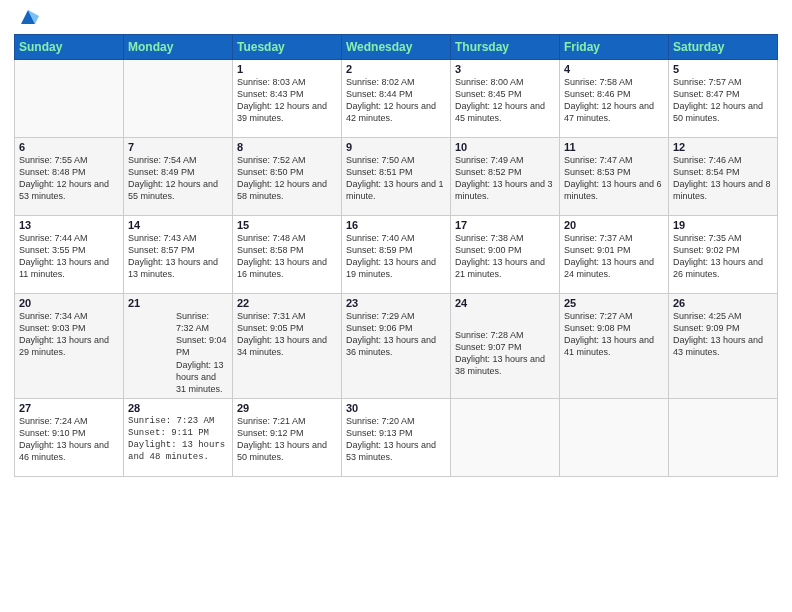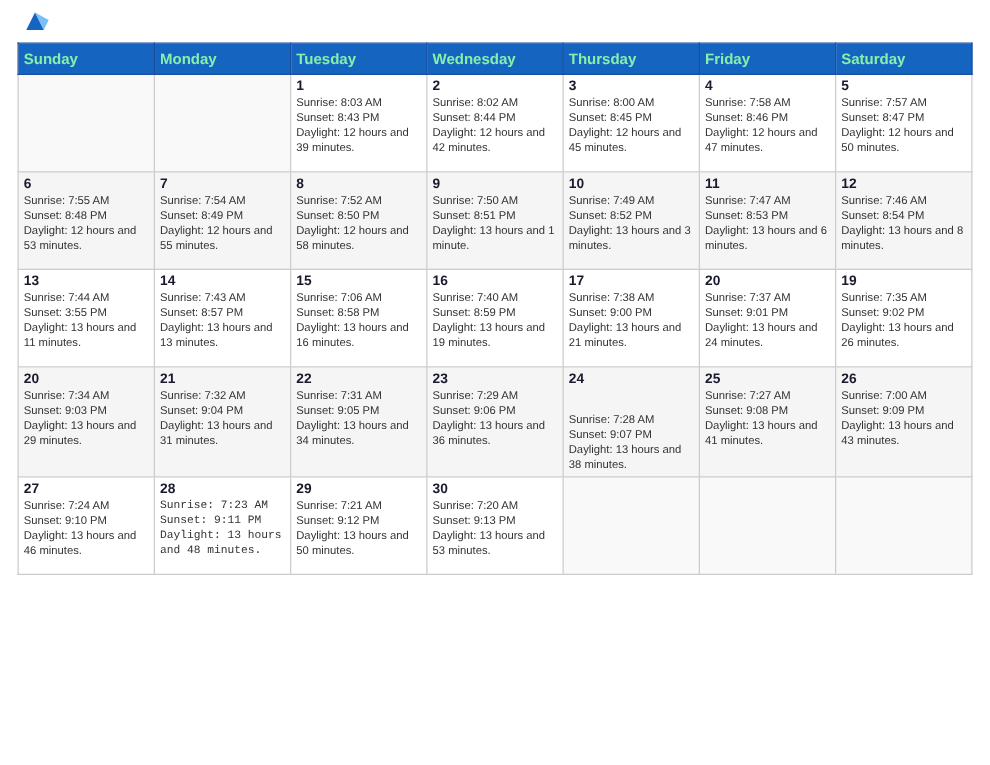--- a/index.html
+++ b/index.html
@@ -208,21 +208,21 @@
 Daylight: 13 hours and 11 minutes.</div>
           </td>
           <td>
             <span class="day-number">14</span>
             <div class="day-info" style="white-space: pre-line;">Sunrise: 7:43 AM
 Sunset: 8:57 PM
 Daylight: 13 hours and 13 minutes.</div>
           </td>
           <td>
             <span class="day-number">15</span>
-            <div class="day-info" style="white-space: pre-line;">Sunrise: 7:06 AM
+            <div class="day-info" style="white-space: pre-line;">Sunrise: 7:48 AM
 Sunset: 8:58 PM
 Daylight: 13 hours and 16 minutes.</div>
           </td>
           <td>
             <span class="day-number">16</span>
             <div class="day-info" style="white-space: pre-line;">Sunrise: 7:40 AM
 Sunset: 8:59 PM
 Daylight: 13 hours and 19 minutes.</div>
           </td>
           <td>
@@ -246,21 +246,21 @@
         </tr>
         <tr>
           <td>
             <span class="day-number">20</span>
             <div class="day-info" style="white-space: pre-line;">Sunrise: 7:34 AM
 Sunset: 9:03 PM
 Daylight: 13 hours and 29 minutes.</div>
           </td>
           <td>
             <span class="day-number">21</span>
-            <div class="day-info" style="white-space: pre-line;">Sunrise: 7:32 AM
+            <div class="day-info" style="white-space: pre-line; margin-left: 48px;">Sunrise: 7:32 AM
 Sunset: 9:04 PM
 Daylight: 13 hours and 31 minutes.</div>
           </td>
           <td>
             <span class="day-number">22</span>
             <div class="day-info" style="white-space: pre-line;">Sunrise: 7:31 AM
 Sunset: 9:05 PM
 Daylight: 13 hours and 34 minutes.</div>
           </td>
           <td>
@@ -276,21 +276,21 @@
 Daylight: 13 hours and 38 minutes.</div>
           </td>
           <td>
             <span class="day-number">25</span>
             <div class="day-info" style="white-space: pre-line;">Sunrise: 7:27 AM
 Sunset: 9:08 PM
 Daylight: 13 hours and 41 minutes.</div>
           </td>
           <td>
             <span class="day-number">26</span>
-            <div class="day-info" style="white-space: pre-line;">Sunrise: 7:00 AM
+            <div class="day-info" style="white-space: pre-line;">Sunrise: 4:25 AM
 Sunset: 9:09 PM
 Daylight: 13 hours and 43 minutes.</div>
           </td>
         </tr>
         <tr>
           <td>
             <span class="day-number">27</span>
             <div class="day-info" style="white-space: pre-line;">Sunrise: 7:24 AM
 Sunset: 9:10 PM
 Daylight: 13 hours and 46 minutes.</div>

